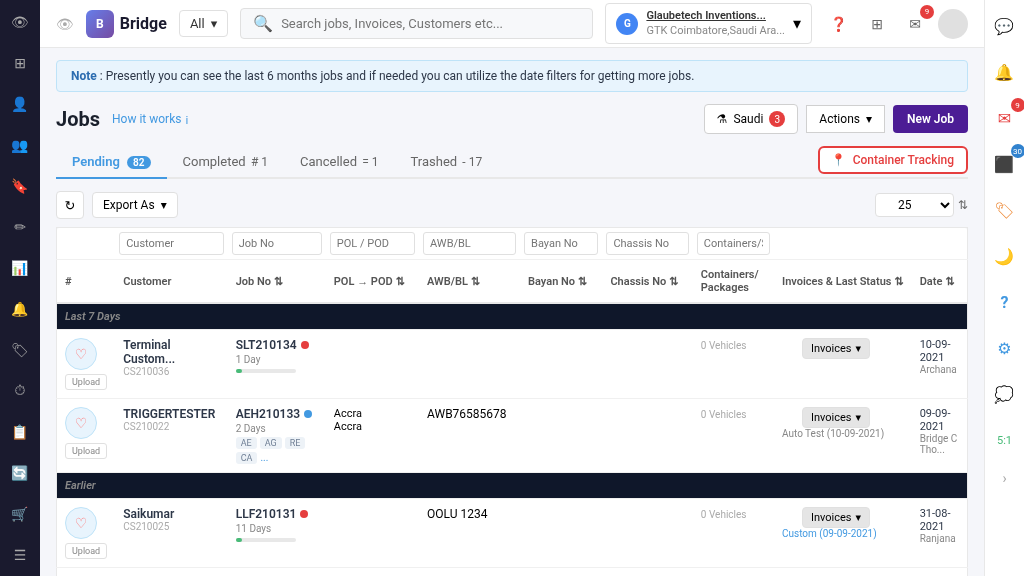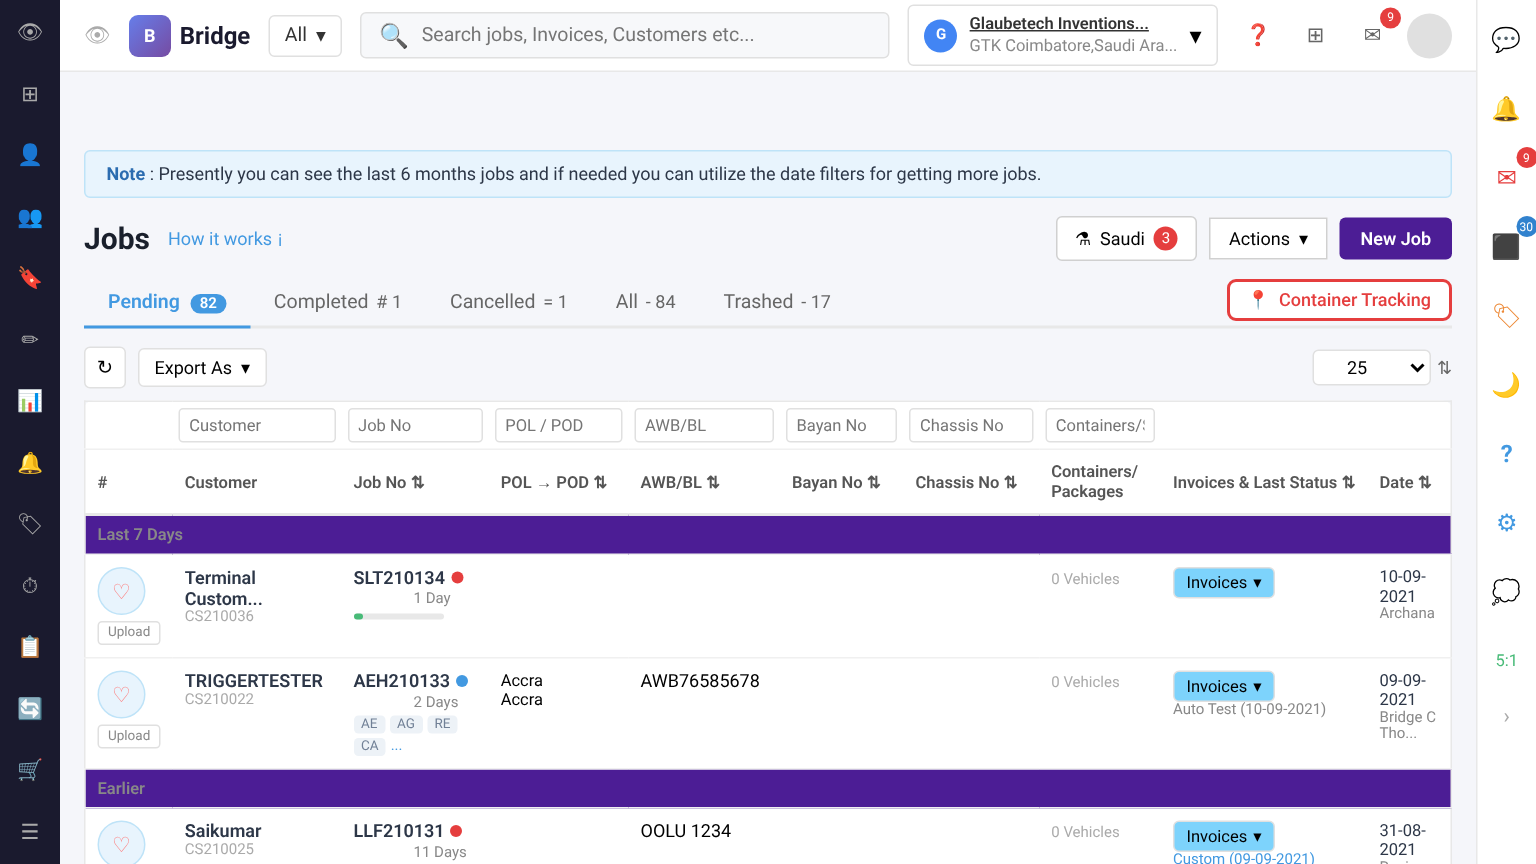--- a/index.html
+++ b/index.html
@@ -125,21 +125,21 @@
     .content {
       flex: 1;
       padding: 12px 16px;
       overflow-y: auto;
       background: #f5f6fa;
     }
 
     .note-bar {
       background: #e8f4fd; border: 1px solid #bee3f8;
       border-radius: 4px; padding: 8px 14px;
-      font-size: 12px; color: #2d3748; margin-bottom: 12px; margin-top: 40px;
+      font-size: 12px; color: #2d3748; margin-bottom: 12px;
     }
     .note-bar strong { color: #2b6cb0; }
 
     .page-header {
       display: flex; align-items: center; gap: 12px; margin-bottom: 12px;
     }
     .page-title {
       font-size: 20px; font-weight: 700; color: #1a202c;
     }
     .how-it-works {
@@ -231,51 +231,52 @@
     .filter-row input {
       width: 100%; border: 1px solid #e0e0e0; border-radius: 3px;
       padding: 4px 6px; font-size: 11px; outline: none; color: #666;
     }
     .th-row th {
       padding: 8px 8px; text-align: left; font-weight: 600; color: #555;
       border-bottom: 2px solid #e8e8e8; font-size: 11px; white-space: nowrap;
     }
     .th-sort { cursor: pointer; display: flex; align-items: center; gap: 3px; }
     .section-row td {
-      padding: 6px 8px; background: #4c1d95;
+      padding: 6px 8px; background: #0f172a;
       font-size: 11px; font-weight: 600; color: #888;
       border-bottom: 1px solid #f0f0f0;
+      font-style: italic;
     }
     .data-row td {
       padding: 8px; border-bottom: 1px solid #f0f0f0; vertical-align: top;
     }
     .customer-avatar {
       width: 32px; height: 32px; border-radius: 50%;
       background: #e8f4fd; border: 1px solid #bee3f8;
       display: flex; align-items: center; justify-content: center; cursor: pointer;
     }
     .heart-icon { font-size: 14px; color: #fc8181; }
     .upload-btn {
       font-size: 9px; background: white; border: 1px solid #e0e0e0;
       border-radius: 3px; padding: 2px 6px; color: #888; cursor: pointer; margin-top: 4px; display: inline-block;
     }
     .customer-name { font-weight: 600; font-size: 12px; color: #2d3748; }
     .customer-id { font-size: 10px; color: #aaa; }
     .job-no { font-weight: 600; color: #2d3748; font-size: 12px; display: flex; align-items: center; gap: 4px; }
     .status-dot-red { width: 8px; height: 8px; border-radius: 50%; background: #e53e3e; display: inline-block; }
     .status-dot-blue { width: 8px; height: 8px; border-radius: 50%; background: #4299e1; display: inline-block; }
-    .days-text { font-size: 10px; color: #888; margin-top: 2px; margin-left: 40px; }
+    .days-text { font-size: 10px; color: #888; margin-top: 2px; }
     .status-bar { width: 60px; height: 4px; background: #e8e8e8; border-radius: 2px; margin-top: 4px; }
     .status-bar-fill { height: 100%; background: #48bb78; border-radius: 2px; }
     .pol-pod { font-size: 11px; }
     .vehicles-text { color: #aaa; font-size: 10px; }
     .invoices-btn {
-      background: #7dd3fc; border: 1px solid #e0e0e0; border-radius: 4px;
+      background: #e5e5e5; border: 1px solid #e0e0e0; border-radius: 4px;
       padding: 3px 8px; font-size: 11px; cursor: pointer;
-      display: flex; align-items: center; gap: 4px; white-space: nowrap;
+      display: flex; align-items: center; gap: 4px; white-space: nowrap; margin-left: 20px;
     }
     .date-text { font-size: 11px; color: #2d3748; }
     .person-text { font-size: 10px; color: #888; }
     .auto-test { font-size: 10px; color: #888; }
     .custom-text { font-size: 10px; color: #4299e1; }
     .tag-row { display: flex; gap: 3px; flex-wrap: wrap; margin-top: 3px; }
     .tag {
       background: #edf2f7; color: #718096;
       border-radius: 3px; padding: 1px 5px; font-size: 9px;
     }
@@ -381,24 +382,20 @@
         <span>Pending</span>
         <span class="tab-badge">82</span>
       </div>
       <div class="tab">
         <span>Completed</span>
         <span class="tab-badge-gray"># 1</span>
       </div>
       <div class="tab">
         <span>Cancelled</span>
         <span class="tab-badge-gray">= 1</span>
-      </div>
-      <div class="tab">
-        <span>All</span>
-        <span class="tab-badge-gray">- 84</span>
       </div>
       <div class="tab">
         <span>Trashed</span>
         <span class="tab-badge-gray">- 17</span>
       </div>
       <button class="container-tracking-btn">
         <span>📍</span>
         <span>Container Tracking</span>
       </button>
     </div>

